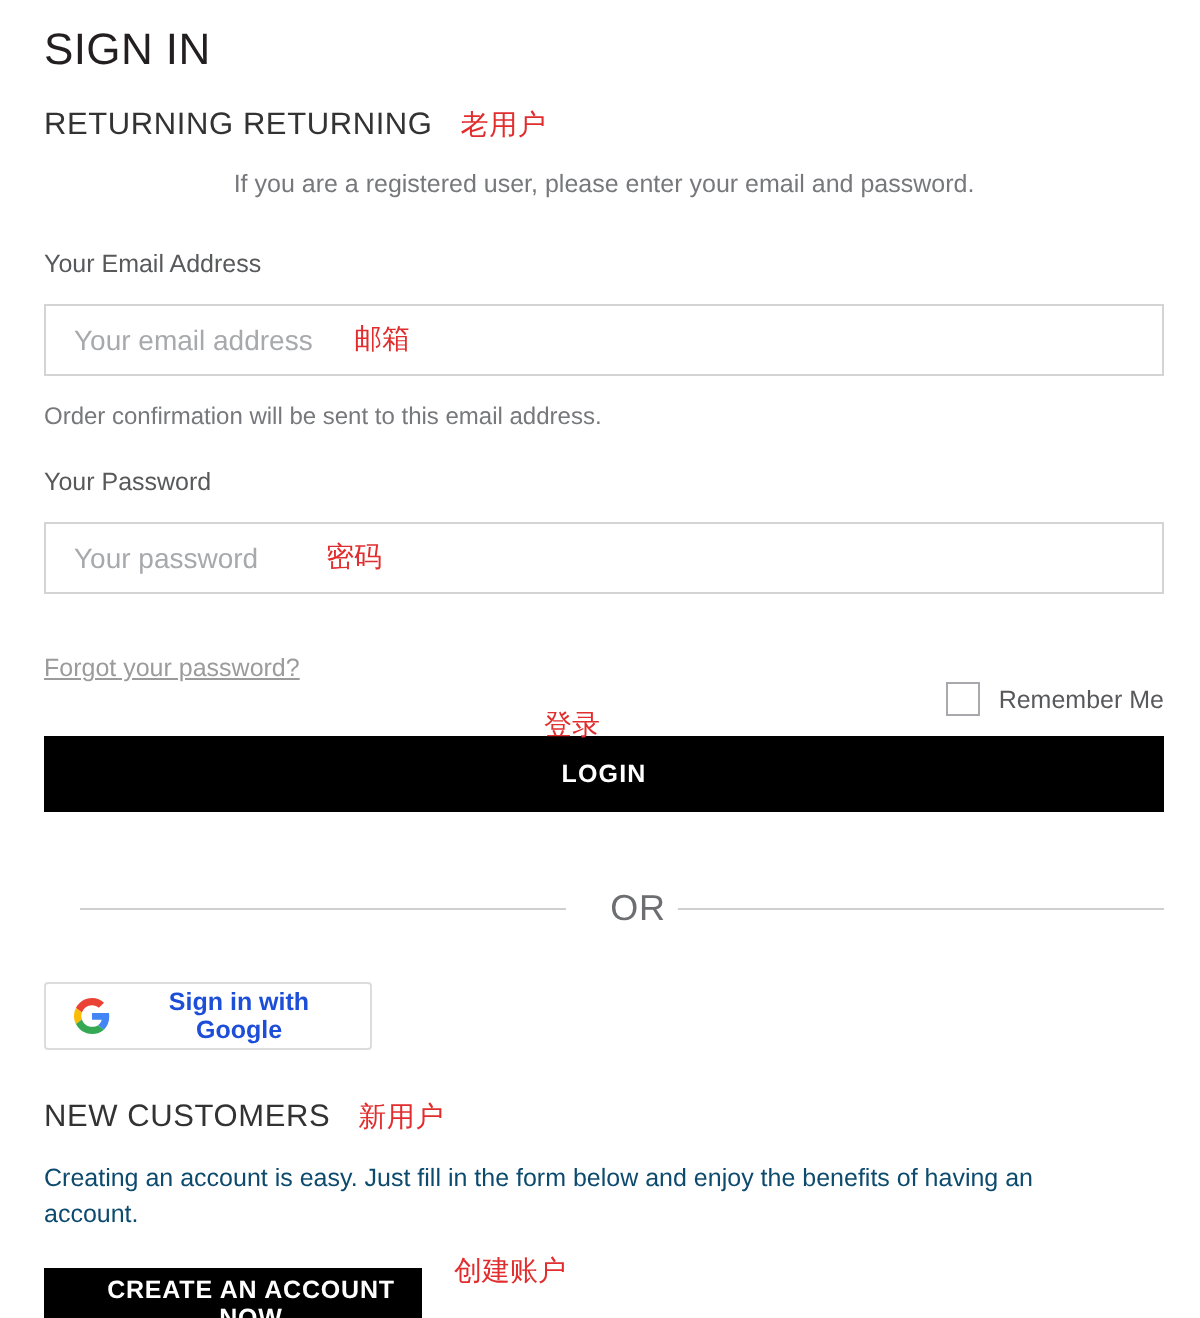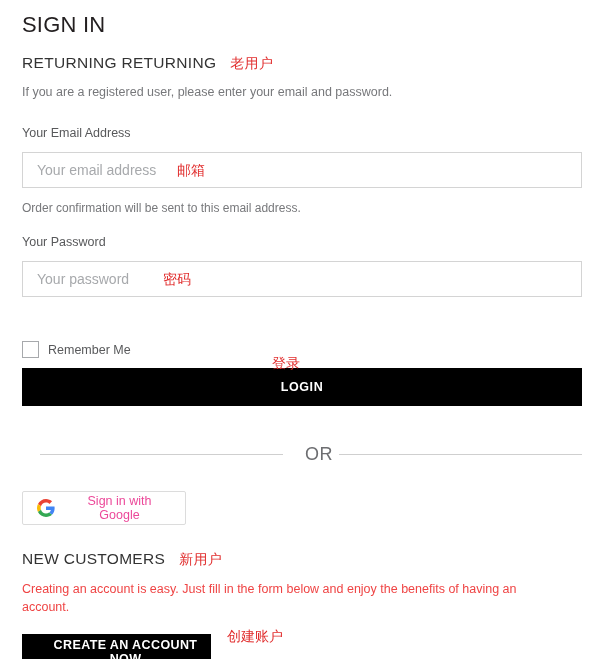--- a/index.html
+++ b/index.html
@@ -47,20 +47,21 @@
     display: flex;
     align-items: baseline;
   }
 
   .intro-text {
     font-size: 12.5px;
     line-height: 17px;
     color: #77787b;
     margin: 0;
     padding-top: 11px;
+    text-align: center;
   }
 
   
   .anno {
     color: #e12d2d;
     font-family: "DejaVu Sans", sans-serif;
     font-size: 14px;
     line-height: 1;
     white-space: nowrap;
     font-weight: 400;
@@ -221,23 +222,23 @@
     width: 164px;
     height: 34px;
     background: #ffffff;
     border: 1px solid #dcdcdc;
     padding: 0 14px;
     gap: 13px;
     cursor: pointer;
     border-radius: 2px;
   }
   .btn-google .g-label {
-    color: #ec4899;
-    font-size: 12.5px;
-    font-weight: 400;
+    color: #1d4ed8;
+    font-size: 12.5px;
+    font-weight: 700;
     font-family: "Liberation Sans", sans-serif;
   }
   .g-mark { width: 18px; height: 18px; flex: none; }
   .g-mark svg { display: block; }
 
   .btn-create {
     display: inline-block;
     box-sizing: border-box;
     width: 189px;
     height: 35px;
@@ -249,21 +250,21 @@
     font-weight: 700;
     letter-spacing: 0.4px;
     cursor: pointer;
     border-radius: 0;
     padding-left: 24px;
   }
 
   .new-cust-text {
     font-size: 12.5px;
     line-height: 18px;
-    color: #ef4444;
+    color: #0c4a6e;
     margin: 0;
     width: 530px;
   }
 </style>
 </head>
 <body>
 
 <div class="page">
 
   
@@ -296,20 +297,21 @@
 
   <div style="height:11px"></div>
   <div style="position:relative;">
     <input class="text-input" type="password" placeholder="Your password" style="">
     <span class="anno anno-abs" style="left:141px; top:11px;">密码</span>
   </div>
 
   
   <div style="height:13px"></div>
   <div class="row-between">
+    <a class="forgot-link">Forgot your password?</a>
     <div class="remember-wrap">
       <span class="checkbox-box"></span>
       <span class="remember-label">Remember Me</span>
     </div>
   </div>
 
   
   <div style="height:10px; position:relative;">
     <span class="anno anno-abs" style="left:250px; top:-2px;">登录</span>
   </div>

